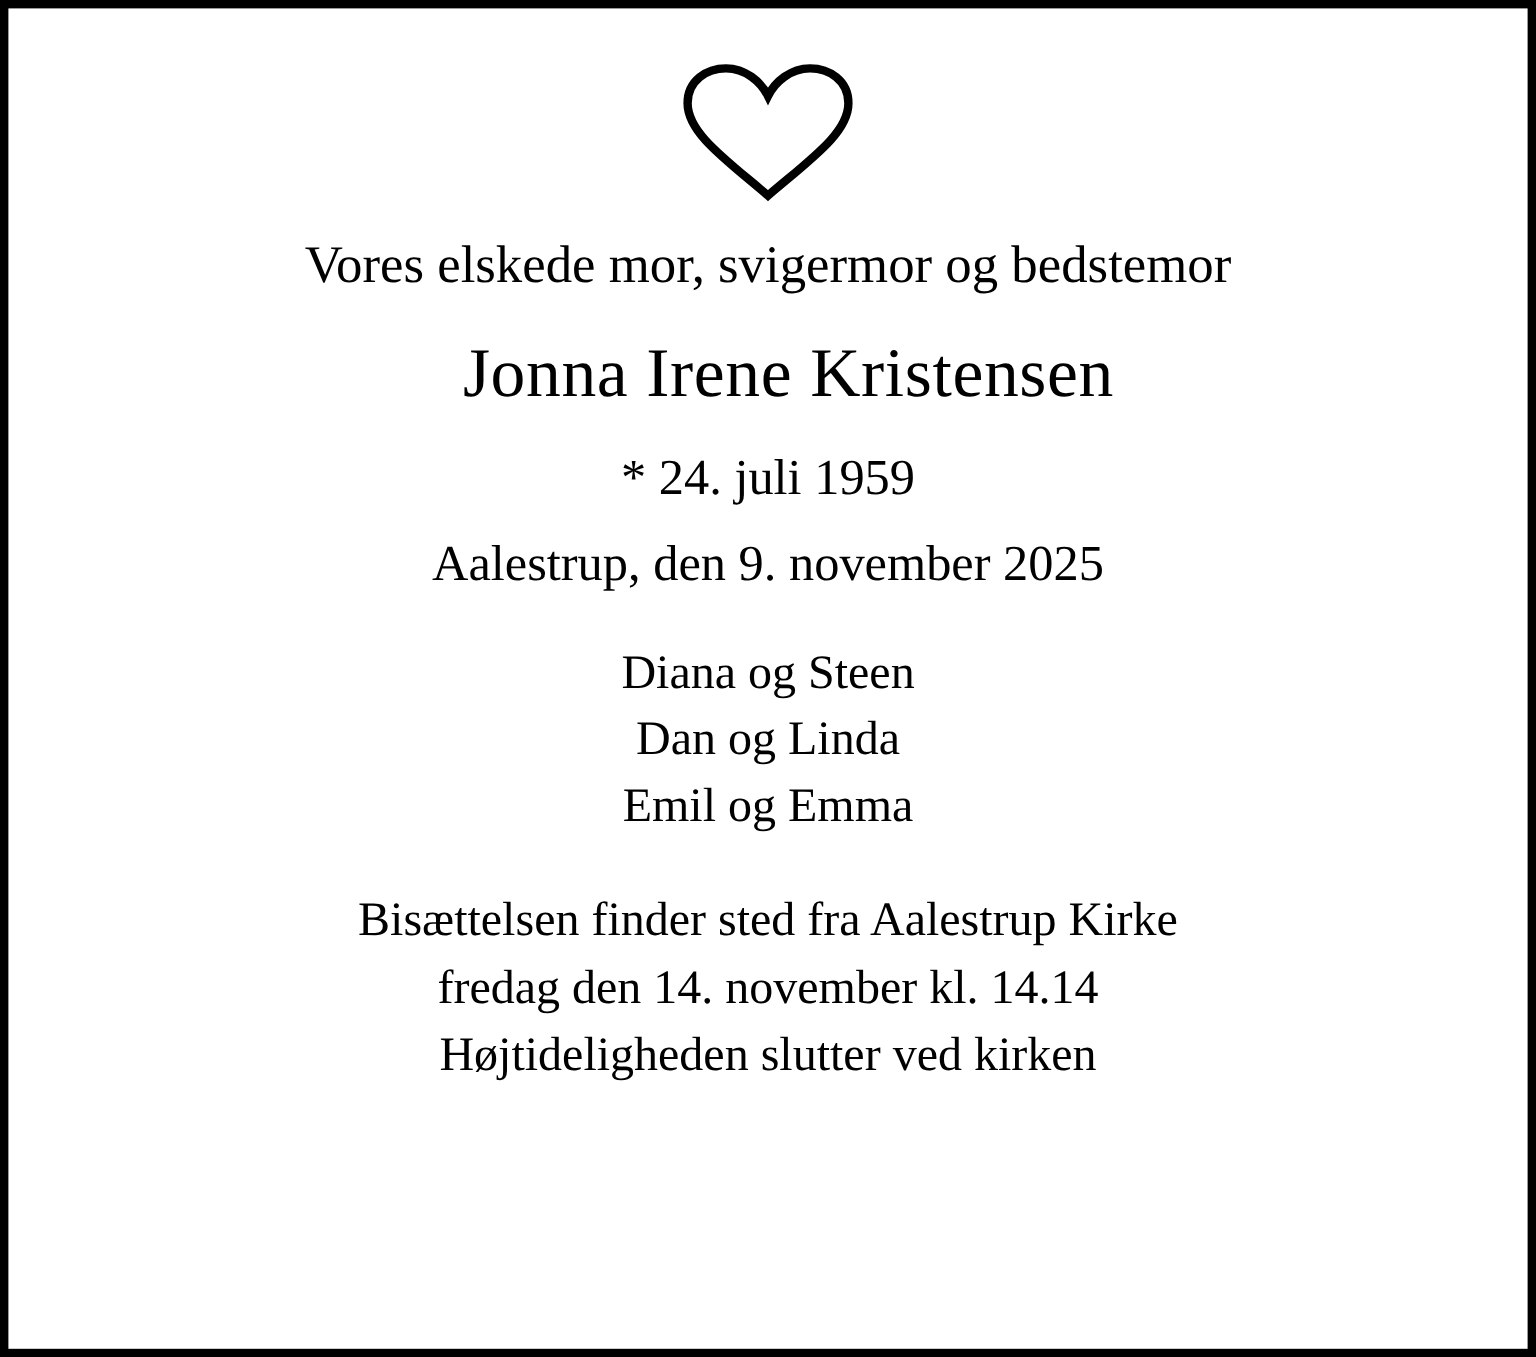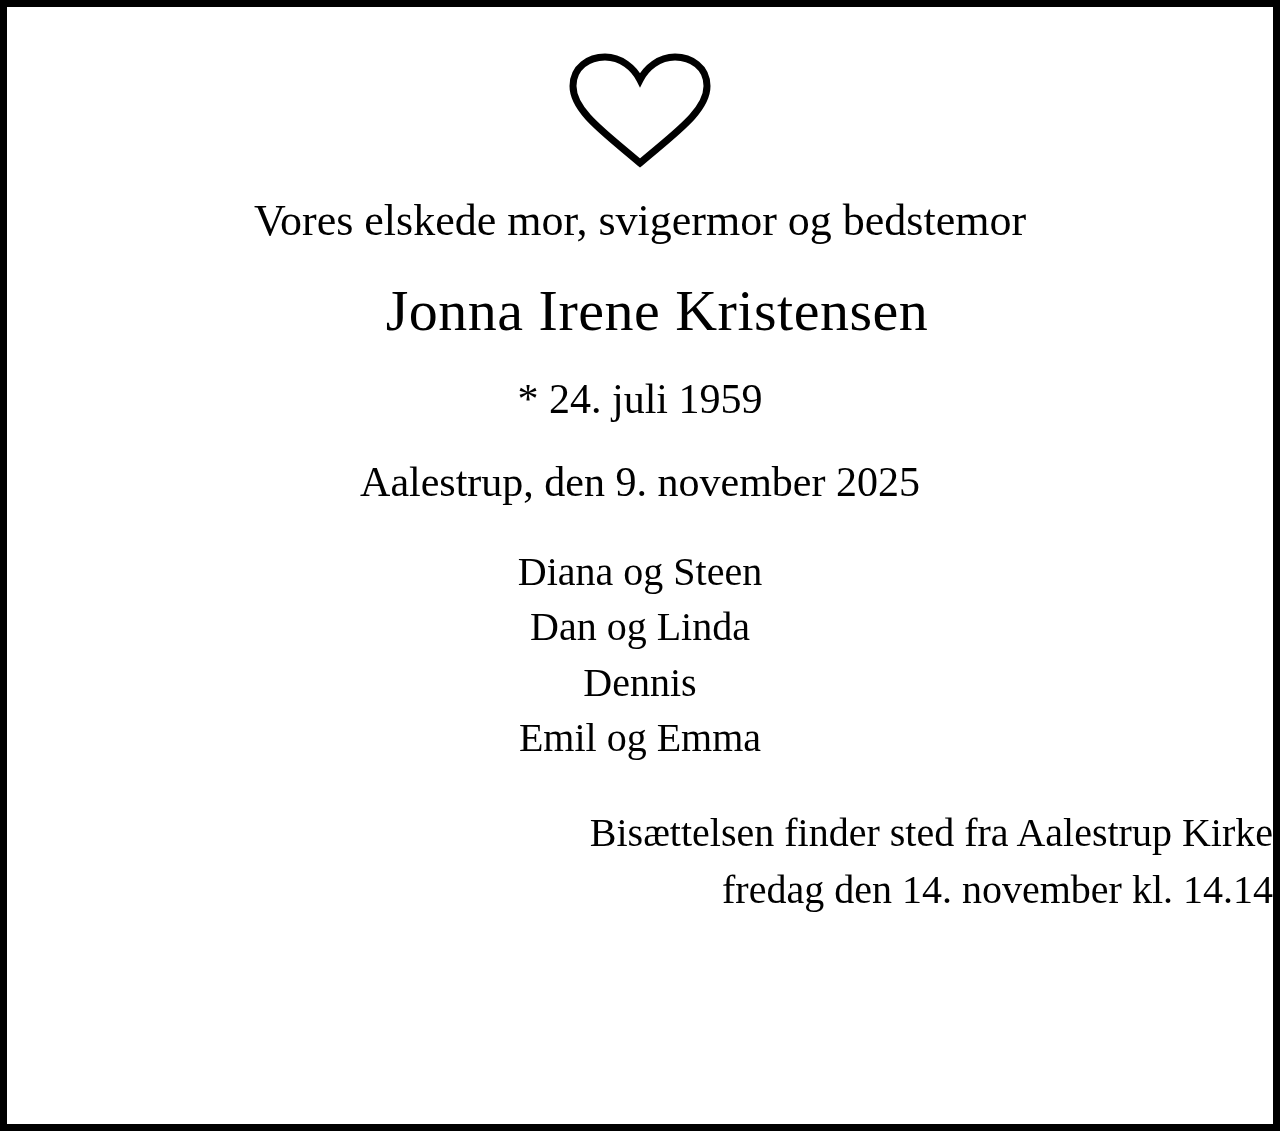--- a/index.html
+++ b/index.html
@@ -53,38 +53,38 @@
   .born {
     font-size: 42px;
     margin-top: 32px;
   }
   .passed {
     font-size: 42px;
     margin-top: 32px;
   }
   .place-date {
     font-size: 42px;
-    margin-top: 36px;
+    margin-top: 24px;
   }
   .survivors {
     margin-top: 38px;
     font-size: 40px;
     font-weight: normal;
     line-height: 1.38;
     text-align: center;
     width: 100%;
   }
   .survivors .s-line {
     display: block;
   }
   .service {
     margin-top: 40px;
     font-size: 40px;
     line-height: 1.42;
-    text-align: right;
+    text-align: center;
     width: 100%;
   }
   .service .sv-line {
     display: block;
   }
 </style>
 </head>
 <body>
 
 <div class="notice-frame">
@@ -100,22 +100,22 @@
   <div class="line name">Jonna Irene Kristensen</div>
 
   <div class="line born">* 24. juli 1959</div>
 
 
   <div class="line place-date">Aalestrup, den 9. november 2025</div>
 
   <div class="survivors">
     <span class="s-line">Diana og Steen</span>
     <span class="s-line">Dan og Linda</span>
-    <span class="s-line">Dennis</span>
     <span class="s-line">Emil og Emma</span>
   </div>
 
   <div class="service">
     <span class="sv-line">Bisættelsen finder sted fra Aalestrup Kirke</span>
     <span class="sv-line">fredag den 14. november kl. 14.14</span>
+    <span class="sv-line">Højtideligheden slutter ved kirken</span>
   </div>
 
 </div>
 
 </body></html>

